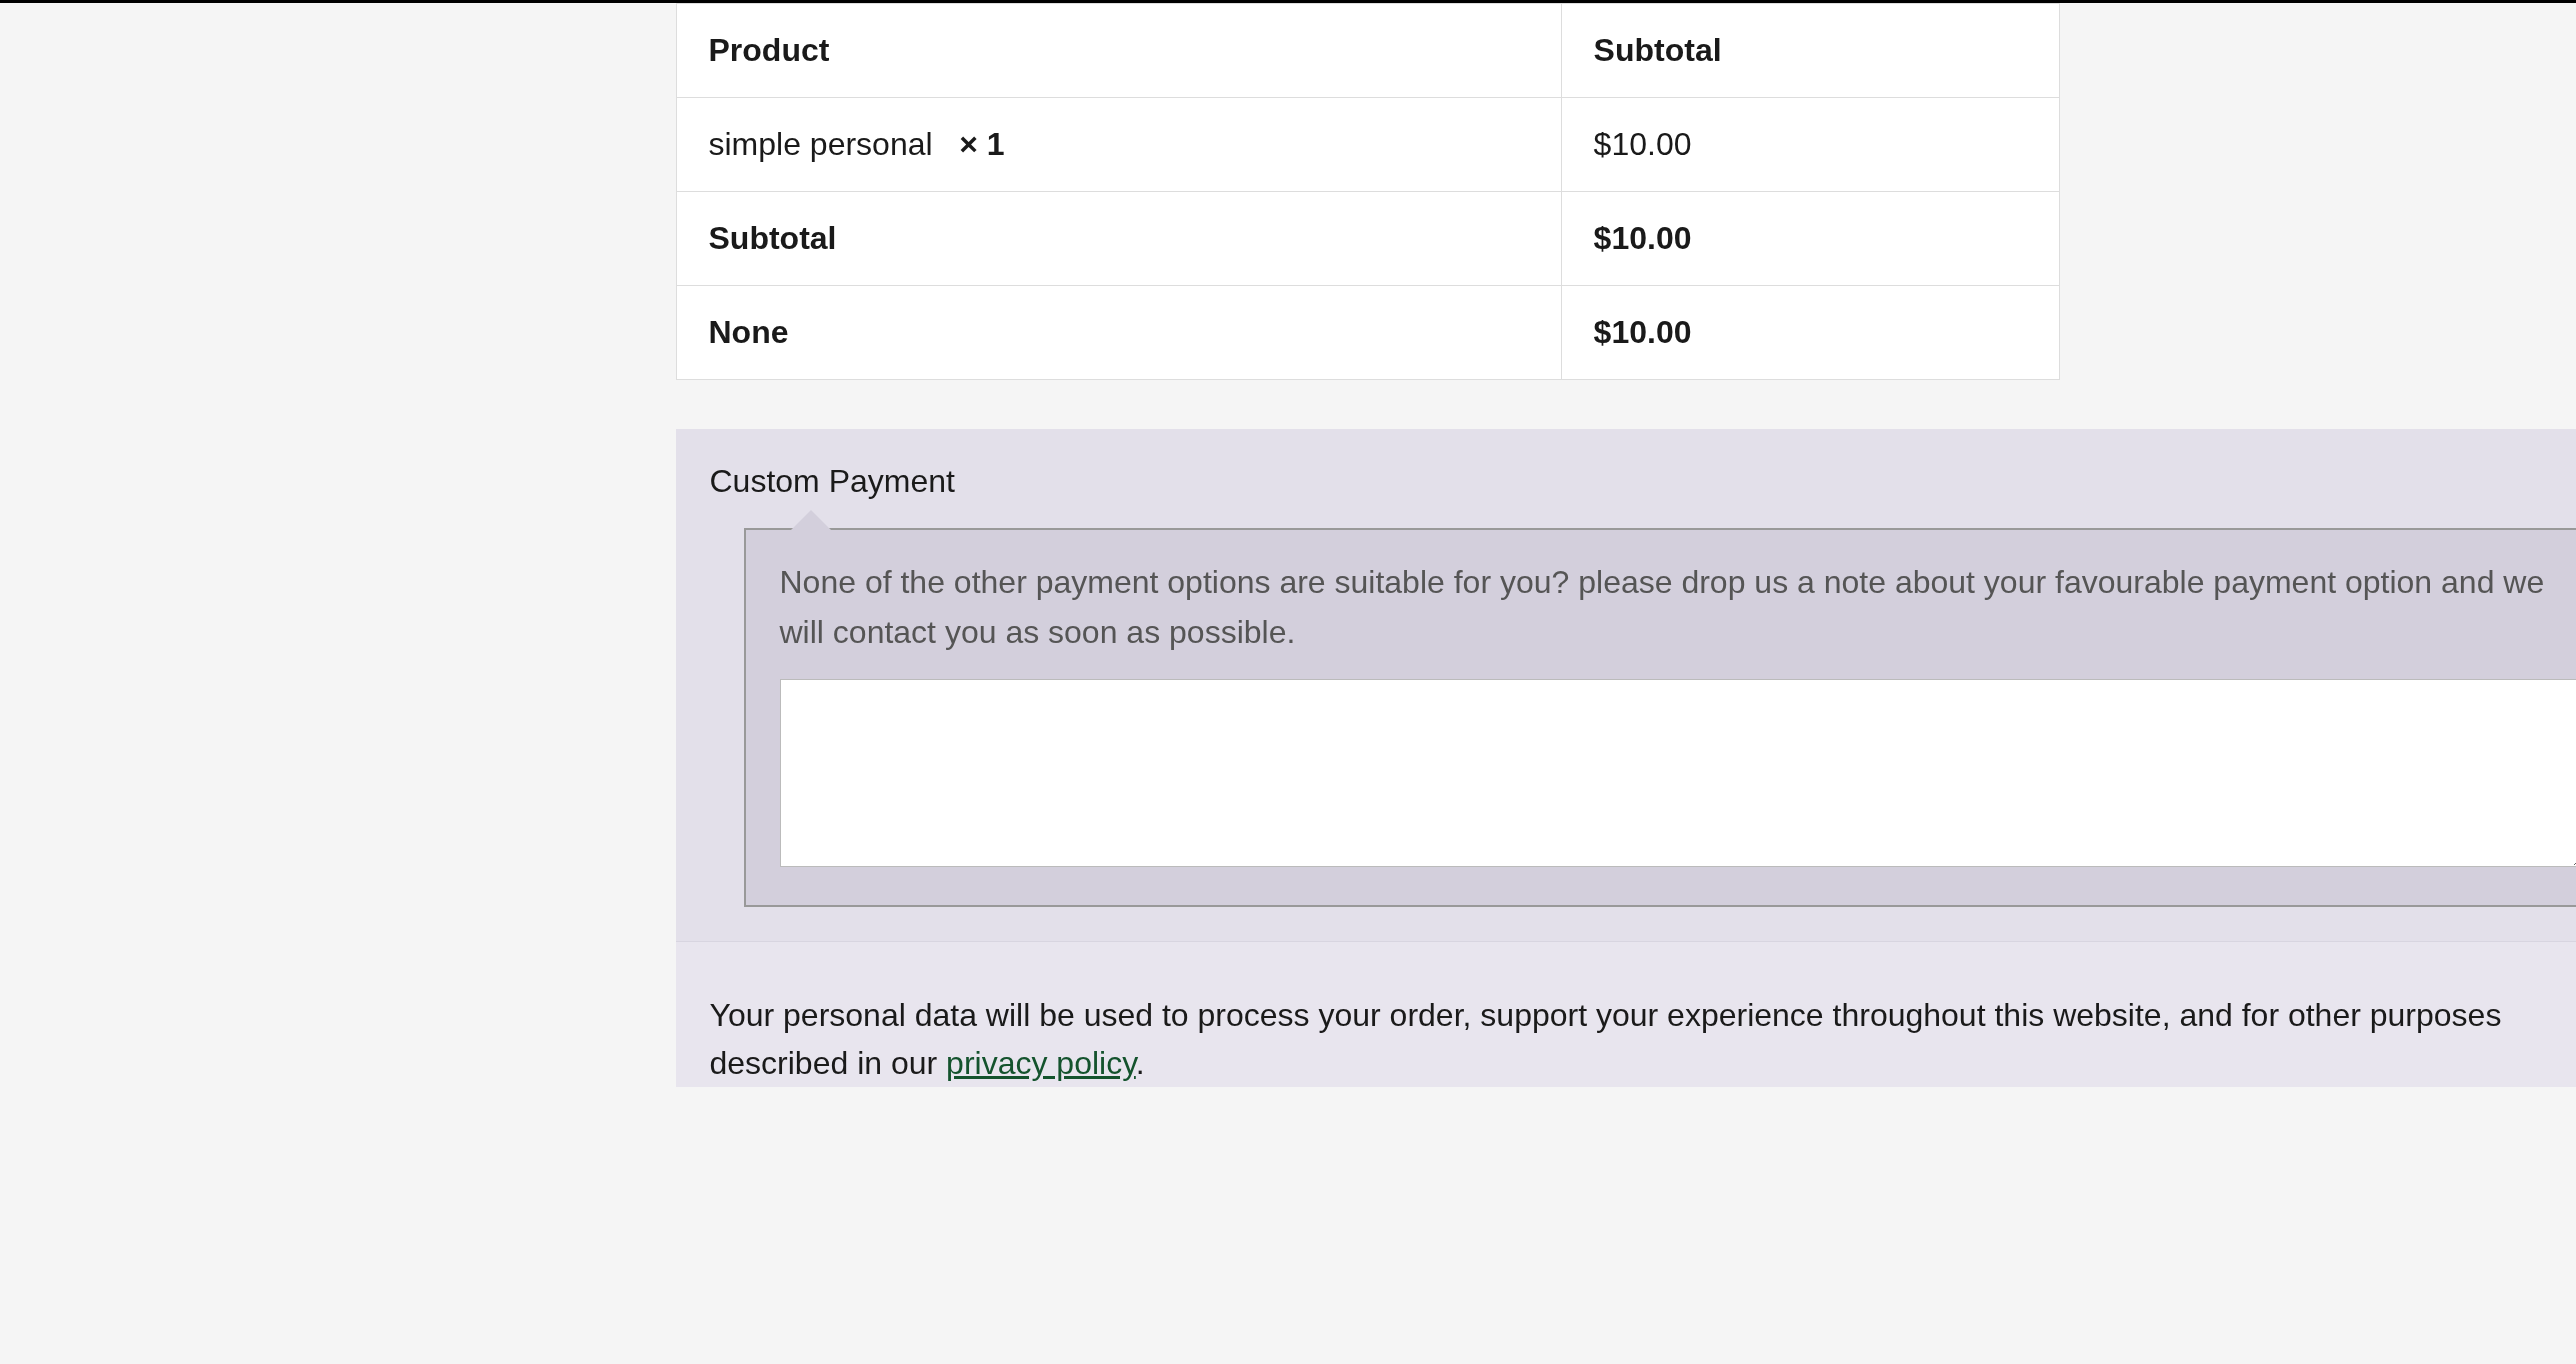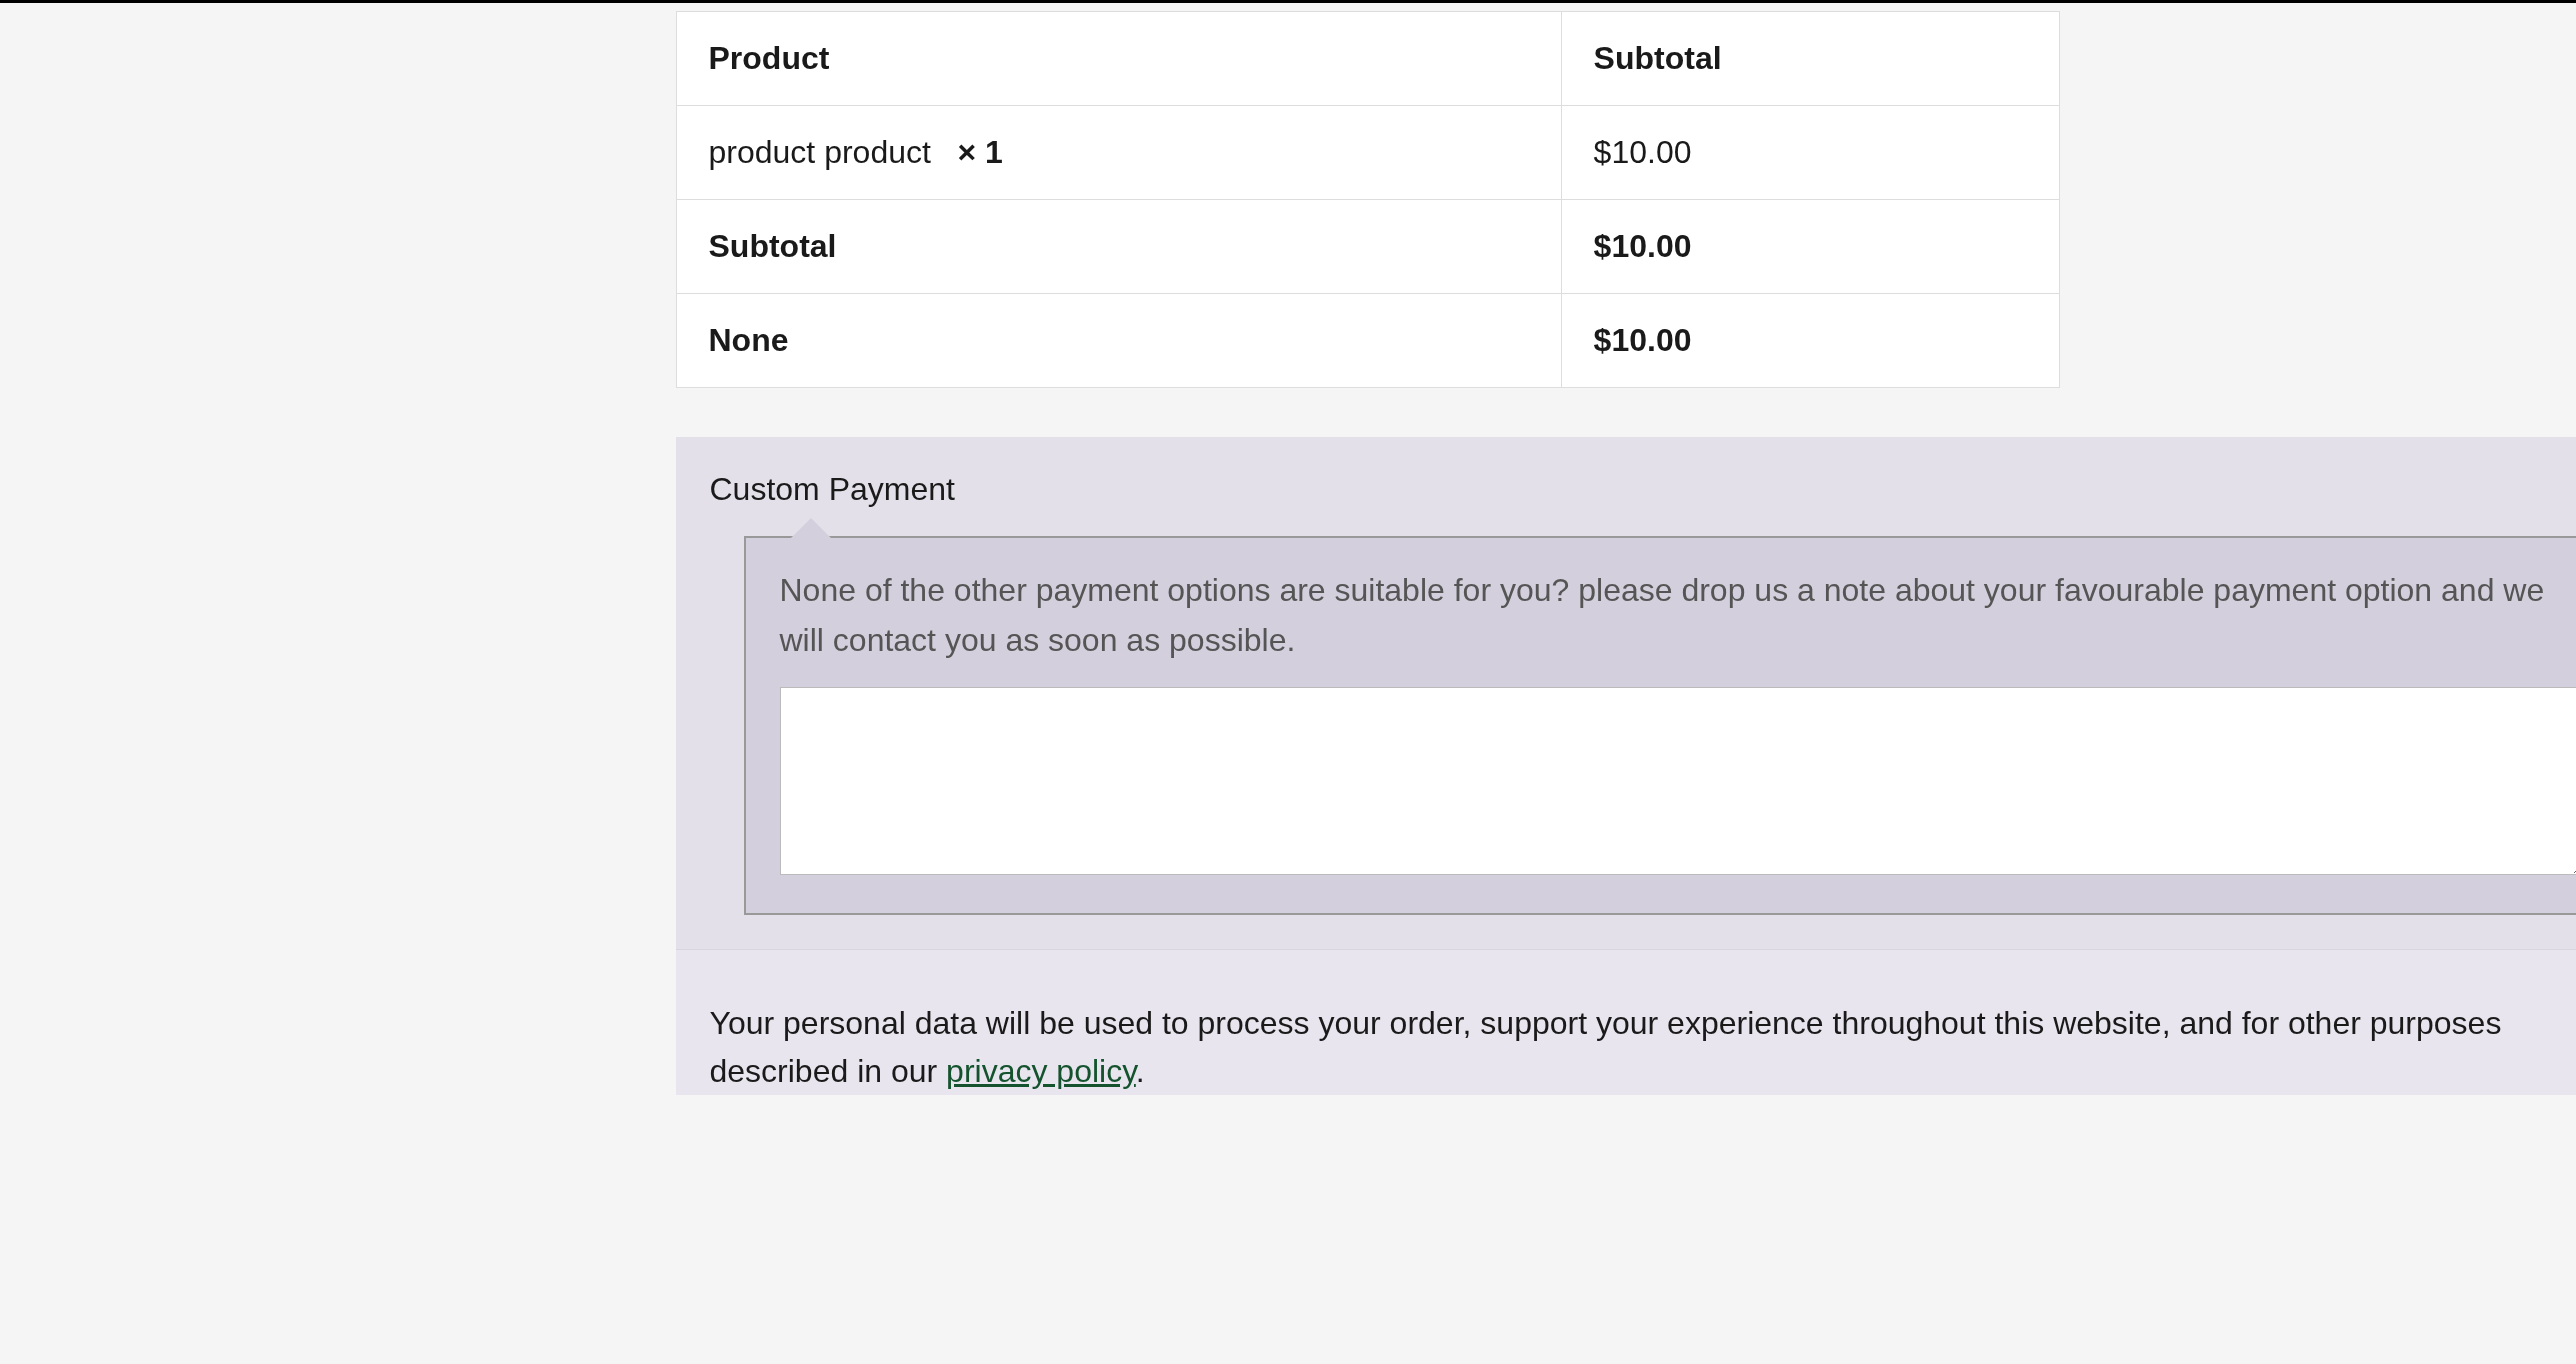--- a/index.html
+++ b/index.html
@@ -9,21 +9,21 @@
     }
     body {
       font-family: -apple-system, BlinkMacSystemFont, 'Segoe UI', Helvetica, Arial, sans-serif;
       background: #f5f5f5;
       color: #1a1a1a;
       padding: 0;
       border-top: 3px solid #000;
     }
     .container {
       max-width: 1977px;
-      margin: 8px auto;
+      margin: 0 auto;
       padding: 0 376px 0 376px;
     }
     .order-table {
       width: 1384px;
       border-collapse: collapse;
       background: #fff;
       margin-bottom: 49px;
     }
     .order-table th,
     .order-table td {
@@ -127,21 +127,21 @@
   <table class="order-table">
     <thead>
       <tr>
         <th class="product-col">Product</th>
         <th class="subtotal-col">Subtotal</th>
       </tr>
     </thead>
     <tbody>
       <tr>
         <td>
-          <span class="product-name">product product</span>
+          <span class="product-name">simple personal</span>
           &nbsp;
           <span class="product-qty">× 1</span>
         </td>
         <td class="price">$10.00</td>
       </tr>
       <tr class="bold-row">
         <th>Subtotal</th>
         <td>$10.00</td>
       </tr>
       <tr class="bold-row">

